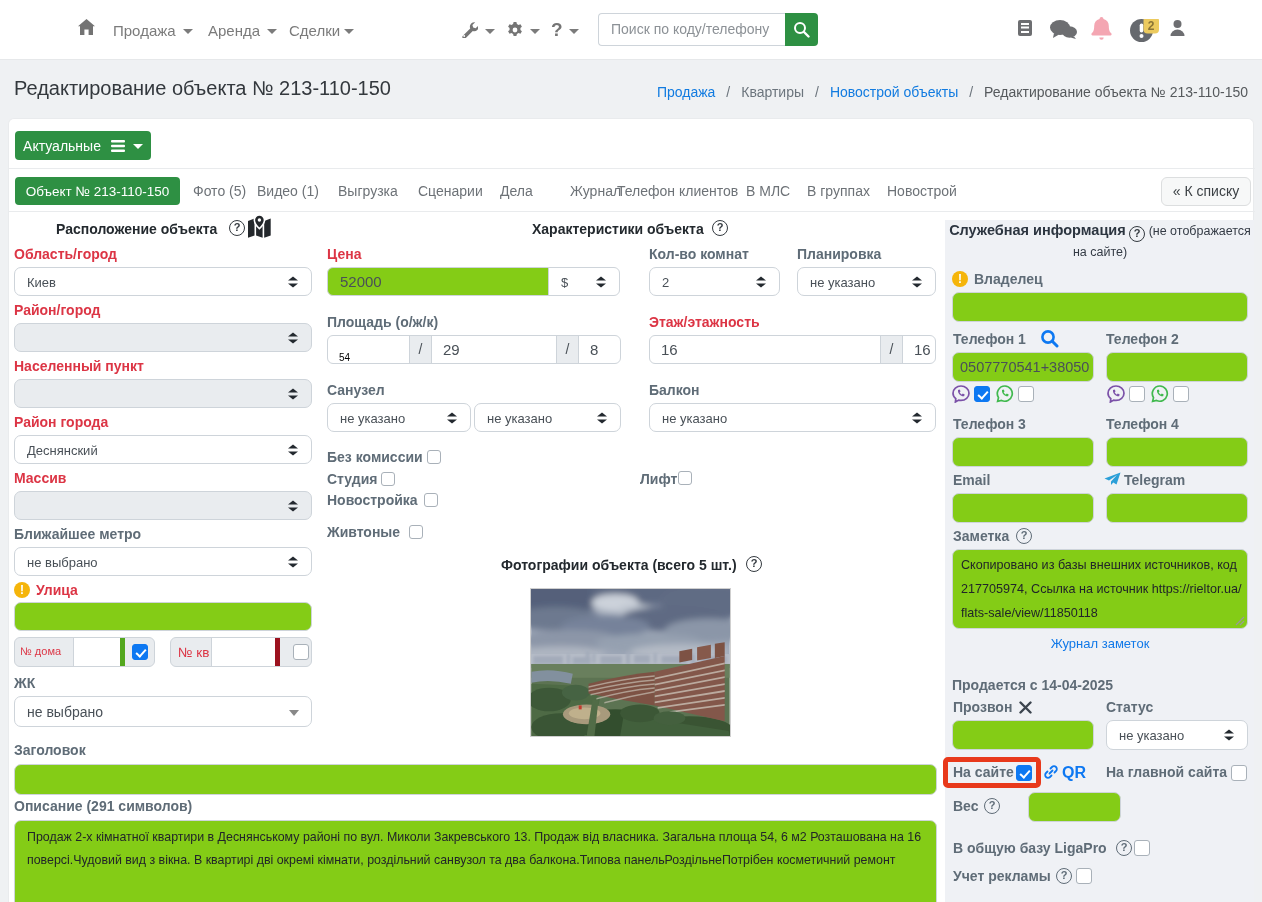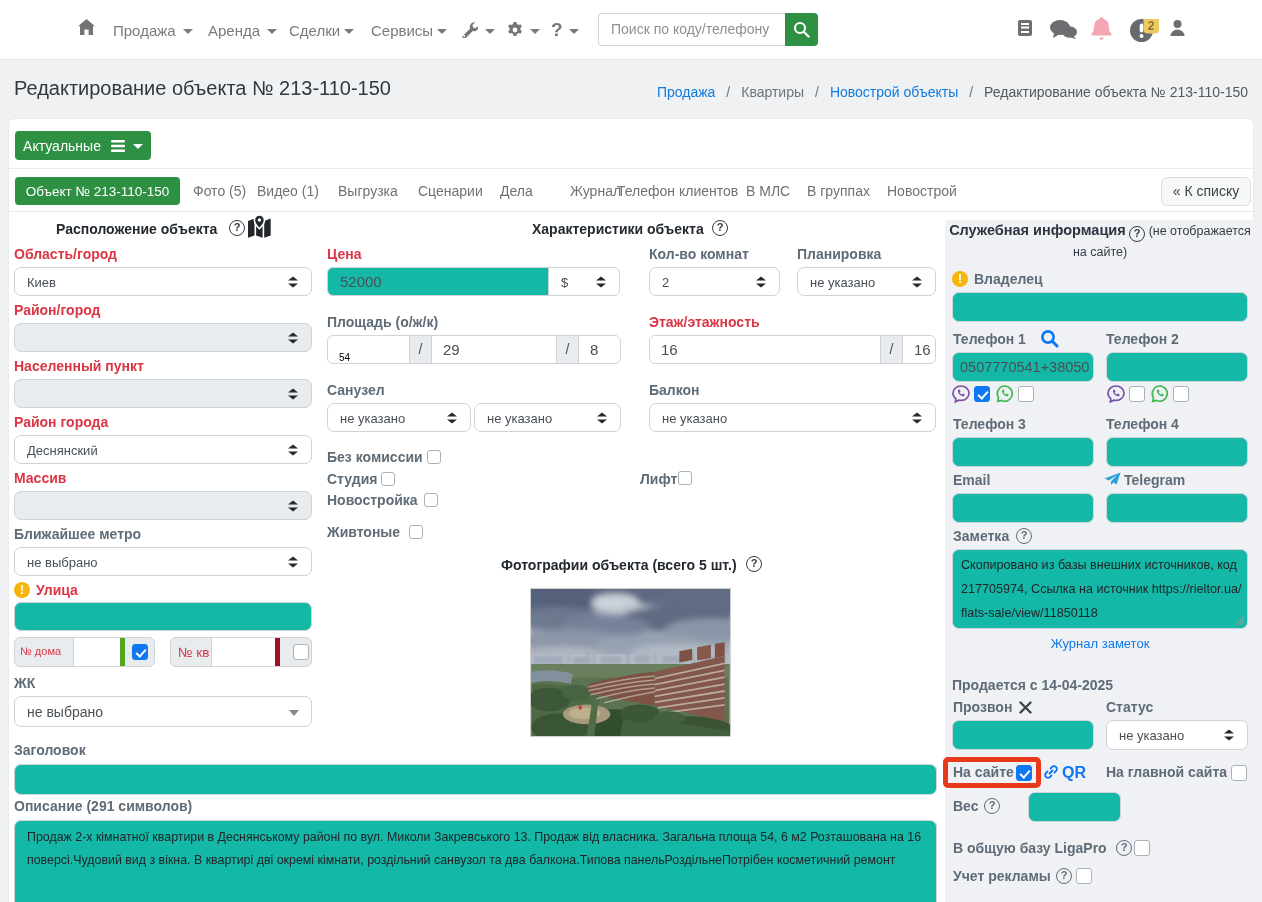--- a/index.html
+++ b/index.html
@@ -25,21 +25,21 @@
 .hdiv { position:absolute; left:0; width:1246px; height:1px; background:#e9ebed; }
 
 .greenbtn { position:absolute; background:#2e9043; border-radius:4px; color:#fff; display:flex; align-items:center; justify-content:center; }
 #btn-akt { left:6px; top:12px; width:136px; height:29px; font-size:14px; }
 #tab-active { left:6px; top:58px; width:165px; height:28px; font-size:13.5px; }
 .tab { position:absolute; top:58px; height:28px; line-height:28px; font-size:14px; color:#6d7277; }
 #backbtn { position:absolute; left:1152px; top:58px; width:90px; height:29px; background:#f7f8f8; border:1px solid #dcdedf; border-radius:6px; text-align:center; line-height:27px; font-size:14px; color:#3c4145; }
 
 .lbl { position:absolute; font-size:14px; font-weight:bold; color:#5f6c77; white-space:nowrap; }
 .lblr { position:absolute; font-size:14px; font-weight:bold; color:#dc3545; white-space:nowrap; }
-.inp { position:absolute; background:#14b8a6; border:1px solid #ced4da; border-radius:7px; font-size:14px; color:#495057; }
+.inp { position:absolute; background:#84cc16; border:1px solid #ced4da; border-radius:7px; font-size:14px; color:#495057; }
 .sel { position:absolute; background:#fff; border:1px solid #ced4da; border-radius:7px; font-size:13px; color:#495057; }
 .sel.dis { background:#e9ecef; }
 .sel .txt { position:absolute; left:12px; top:50%; transform:translateY(-50%); }
 .ud { position:absolute; right:13px; top:50%; width:10px; height:11px; transform:translateY(-50%); }
 .ud:before { content:""; position:absolute; left:0; top:0; border-left:5px solid transparent; border-right:5px solid transparent; border-bottom:4.5px solid #23292f; }
 .ud:after { content:""; position:absolute; left:0; bottom:0; border-left:5px solid transparent; border-right:5px solid transparent; border-top:4.5px solid #23292f; }
 .cb { position:absolute; width:16px; height:16px; background:#fff; border:1px solid #a9b1b9; border-radius:3px; }
 .cb.sm { width:14px; height:14px; }
 .cb.on { background:#0d78f2; border-color:#0d78f2; }
 .cb.on:after { content:""; position:absolute; left:3px; top:3.5px; width:8px; height:4px; border-left:2px solid #fff; border-bottom:2px solid #fff; transform:rotate(-48deg); }
@@ -52,21 +52,20 @@
 </head>
 <body>
 
 <div id="nav">
   <svg class="abs" style="left:78px;top:19px" width="17" height="16" viewBox="0 0 17 16">
       <path d="M8.5 0 L17 7.2 L15 7.2 L15 16 L10.6 16 L10.6 10.5 L6.4 10.5 L6.4 16 L2 16 L2 7.2 L0 7.2 Z" fill="#737373"></path>
     </svg>
   <div class="navitem" style="left:113px">Продажа<span class="caret"></span></div>
   <div class="navitem" style="left:208px">Аренда<span class="caret"></span></div>
   <div class="navitem" style="left:289px">Сделки<span class="caret" style="margin-left:4px"></span></div>
-  <div class="navitem" style="left:371px">Сервисы<span class="caret" style="margin-left:4px"></span></div>
   <div class="navitem" style="left:462px">
       <svg width="16" height="16" viewBox="0 0 16 16">
         <path fill="#757575" d="M10.7 0.6 a4.4 4.4 0 0 0-2.5 5.8 L0.9 13.7 a1.8 1.8 0 0 0 2.6 2.6 L10.8 9 a4.4 4.4 0 0 0 5.6-5.5 l-2.8 2.8-2.4-0.9-0.8-2.4 2.8-2.8 a4.4 4.4 0 0 0-2.5 0.4 z M2.2 14.9 a0.9 0.9 0 1 1 0-1.8 0.9 0.9 0 0 1 0 1.8z"></path>
       </svg>
       <span class="caret"></span>
     </div>
   <div class="navitem" style="left:507px">
       <svg width="16" height="16" viewBox="0 0 16 16">
         <path fill="#757575" d="M6.6 0 h2.8 l0.5 2 a6 6 0 0 1 1.6 0.9 l2-0.6 1.4 2.4 -1.5 1.4 a6 6 0 0 1 0 1.8 l1.5 1.4 -1.4 2.4 -2-0.6 a6 6 0 0 1-1.6 0.9 l-0.5 2 H6.6 l-0.5-2 a6 6 0 0 1-1.6-0.9 l-2 0.6 L1.1 9.3 l1.5-1.4 a6 6 0 0 1 0-1.8 L1.1 4.7 2.5 2.3 l2 0.6 a6 6 0 0 1 1.6-0.9 z M8 5.6 a2.4 2.4 0 1 0 0 4.8 2.4 2.4 0 0 0 0-4.8z"></path>
       </svg>

